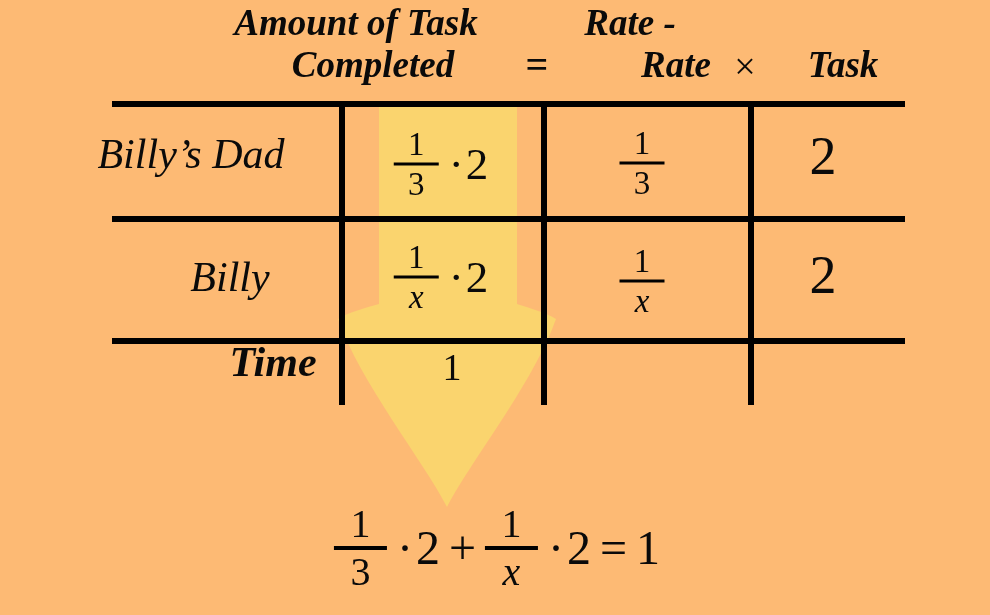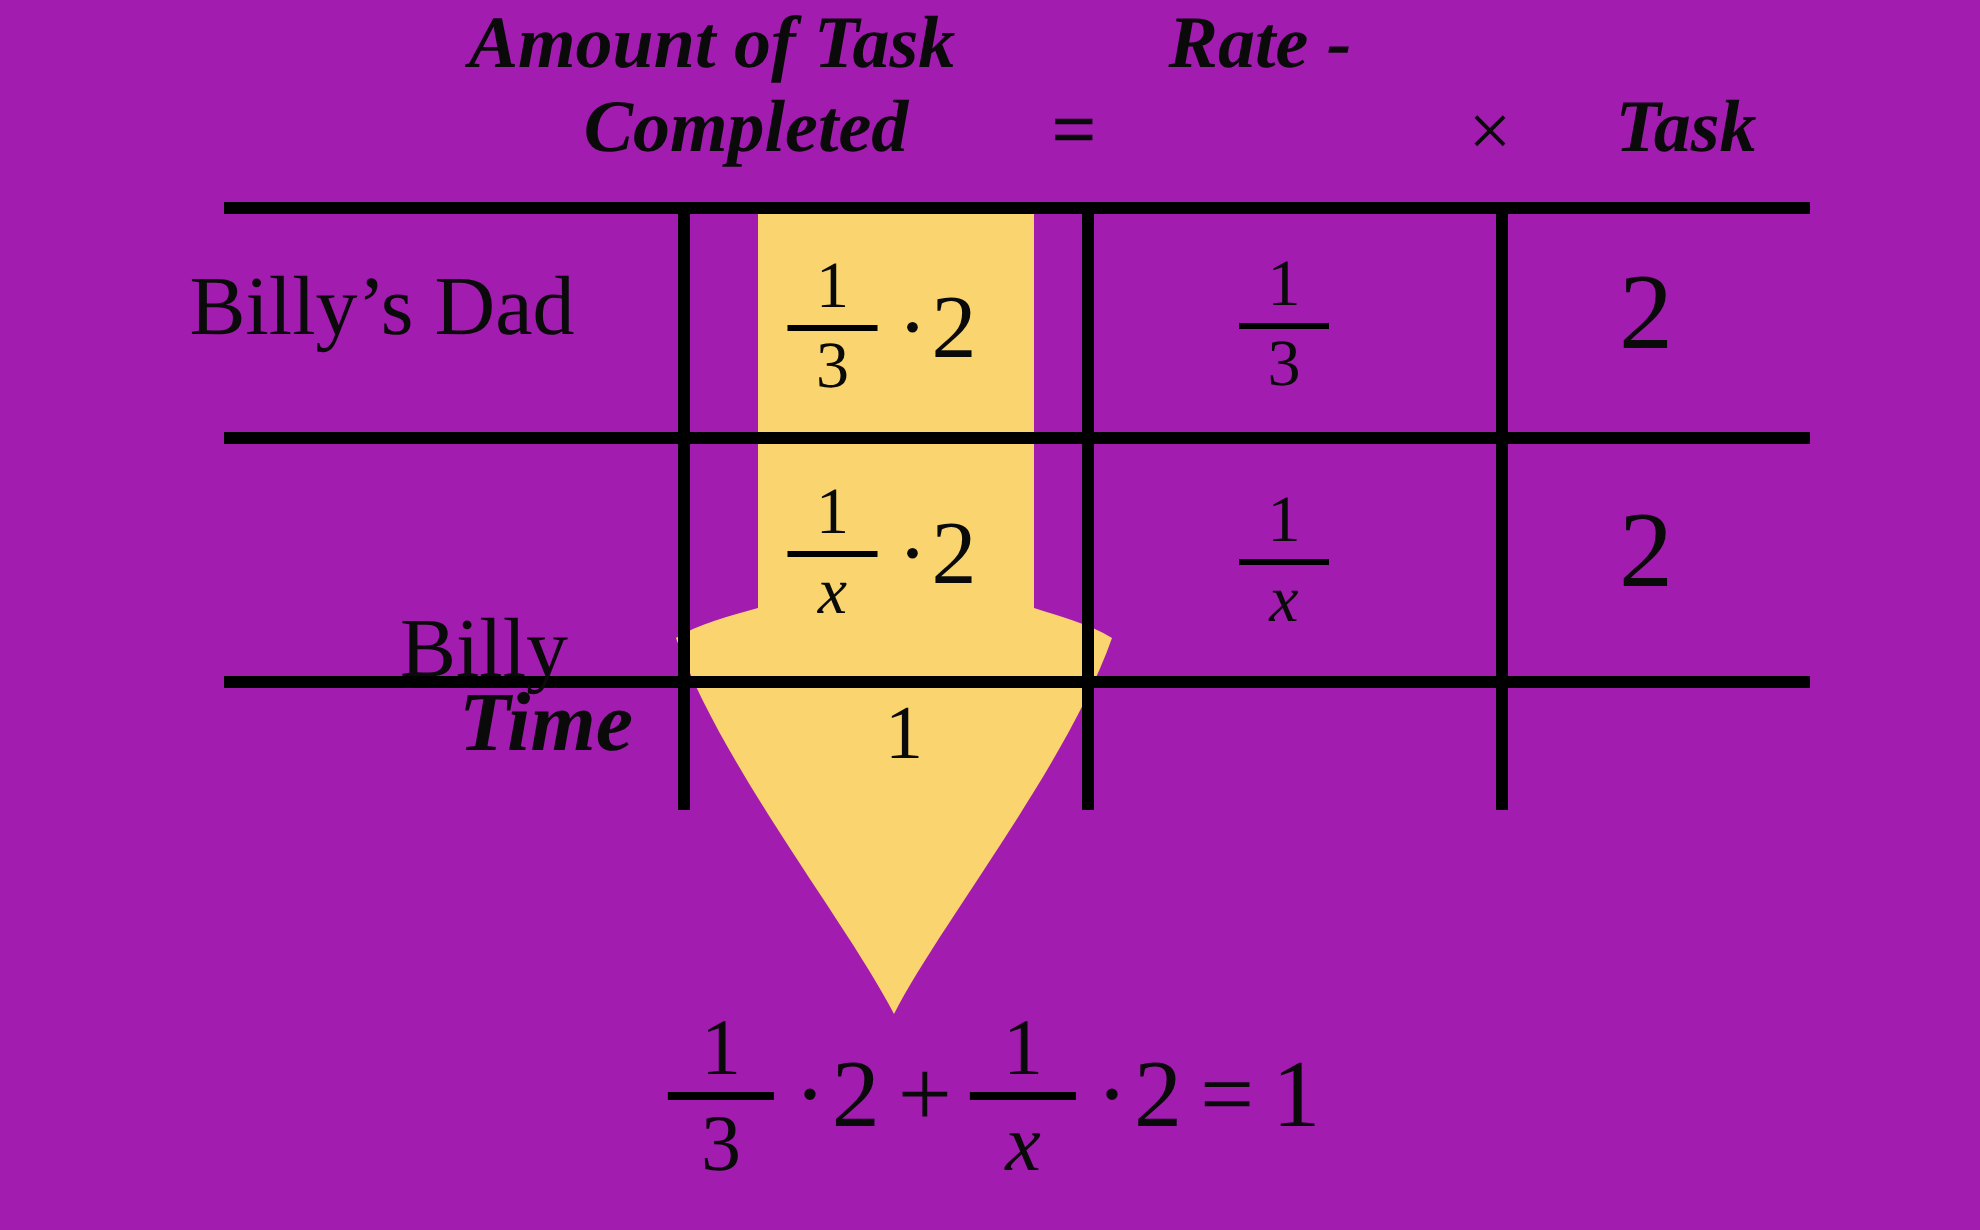--- a/index.html
+++ b/index.html
@@ -1,25 +1,25 @@
 <!DOCTYPE html>
 <html><head>
 <meta charset="utf-8">
 <title>Work-Rate Table Diagram</title>
 <style>
   html,body{margin:0;padding:0;background:#ffffff;}
   #stage{
-    position:relative;width:990px;height:615px;background:#a21caf;overflow:hidden;
+    position:relative;width:990px;height:615px;background:#fdba74;overflow:hidden;
     font-family:"Liberation Serif","DejaVu Serif",serif;color:#0a0a0a;
   }
   .ctr{position:absolute;transform:translate(-50%,-50%);white-space:nowrap;
        display:flex;align-items:center;z-index:3;line-height:1;}
   .hline,.vline{position:absolute;background:#000;z-index:2;}
   .bi{font-weight:bold;font-style:italic;}
-  .it{}
+  .it{font-style:italic;}
   .hdr{font-size:37px;}
   .hdr-eq{font-size:40px;font-weight:bold;}
   .hdr-times{font-size:38px;}
   .lab{font-size:42px;}
   
   .frac{display:inline-flex;flex-direction:column;align-items:center;line-height:1;}
   .frac .num,.frac .den{padding:2px 5px;}
   .frac .bar{align-self:stretch;height:3px;background:#000;}
   .frac.t{font-size:33px;min-width:45px;}
   .frac.e{font-size:40px;min-width:53px;}
@@ -54,20 +54,21 @@
   <div class="hline" style="left:112px;top:216px;width:793px;height:6px;"></div>
   <div class="hline" style="left:112px;top:338px;width:793px;height:6px;"></div>
   <div class="vline" style="left:339px;top:101px;width:6px;height:304px;"></div>
   <div class="vline" style="left:541px;top:101px;width:6px;height:304px;"></div>
   <div class="vline" style="left:748px;top:101px;width:6px;height:304px;"></div>
 
   <div class="ctr hdr bi" style="left:356px;top:22px;">Amount of Task</div>
   <div class="ctr hdr bi" style="left:373px;top:64px;">Completed</div>
   <div class="ctr hdr-eq" style="left:537px;top:65px;">=</div>
   <div class="ctr hdr bi" style="left:630px;top:22px;">Rate -</div>
+  <div class="ctr hdr bi" style="left:676px;top:64px;">Rate</div>
   <div class="ctr hdr-times" style="left:745px;top:66px;">×</div>
   <div class="ctr hdr bi" style="left:843px;top:64px;">Task</div>
 
   <div class="ctr lab it" style="left:191px;top:154px;">Billy’s Dad</div>
   <div class="ctr" style="left:441px;top:164px;">
     <span class="grp">
       <span class="frac t">
         <span class="num">1</span>
         <span class="bar"></span>
         <span class="den">3</span>
@@ -78,21 +79,21 @@
   </div>
   <div class="ctr" style="left:642px;top:163px;">
     <span class="frac t">
       <span class="num">1</span>
       <span class="bar"></span>
       <span class="den">3</span>
     </span>
   </div>
   <div class="ctr big" style="left:823px;top:156px;">2</div>
 
-  <div class="ctr lab it" style="left:242px;top:277px;margin-top:48px;">Billy</div>
+  <div class="ctr lab it" style="left:230px;top:277px;">Billy</div>
   <div class="ctr" style="left:441px;top:277px;">
     <span class="grp">
       <span class="frac t">
         <span class="num">1</span>
         <span class="bar"></span>
         <span class="den var">x</span>
       </span>
       <span class="dot">·</span>
       <span class="mul">2</span>
     </span>

